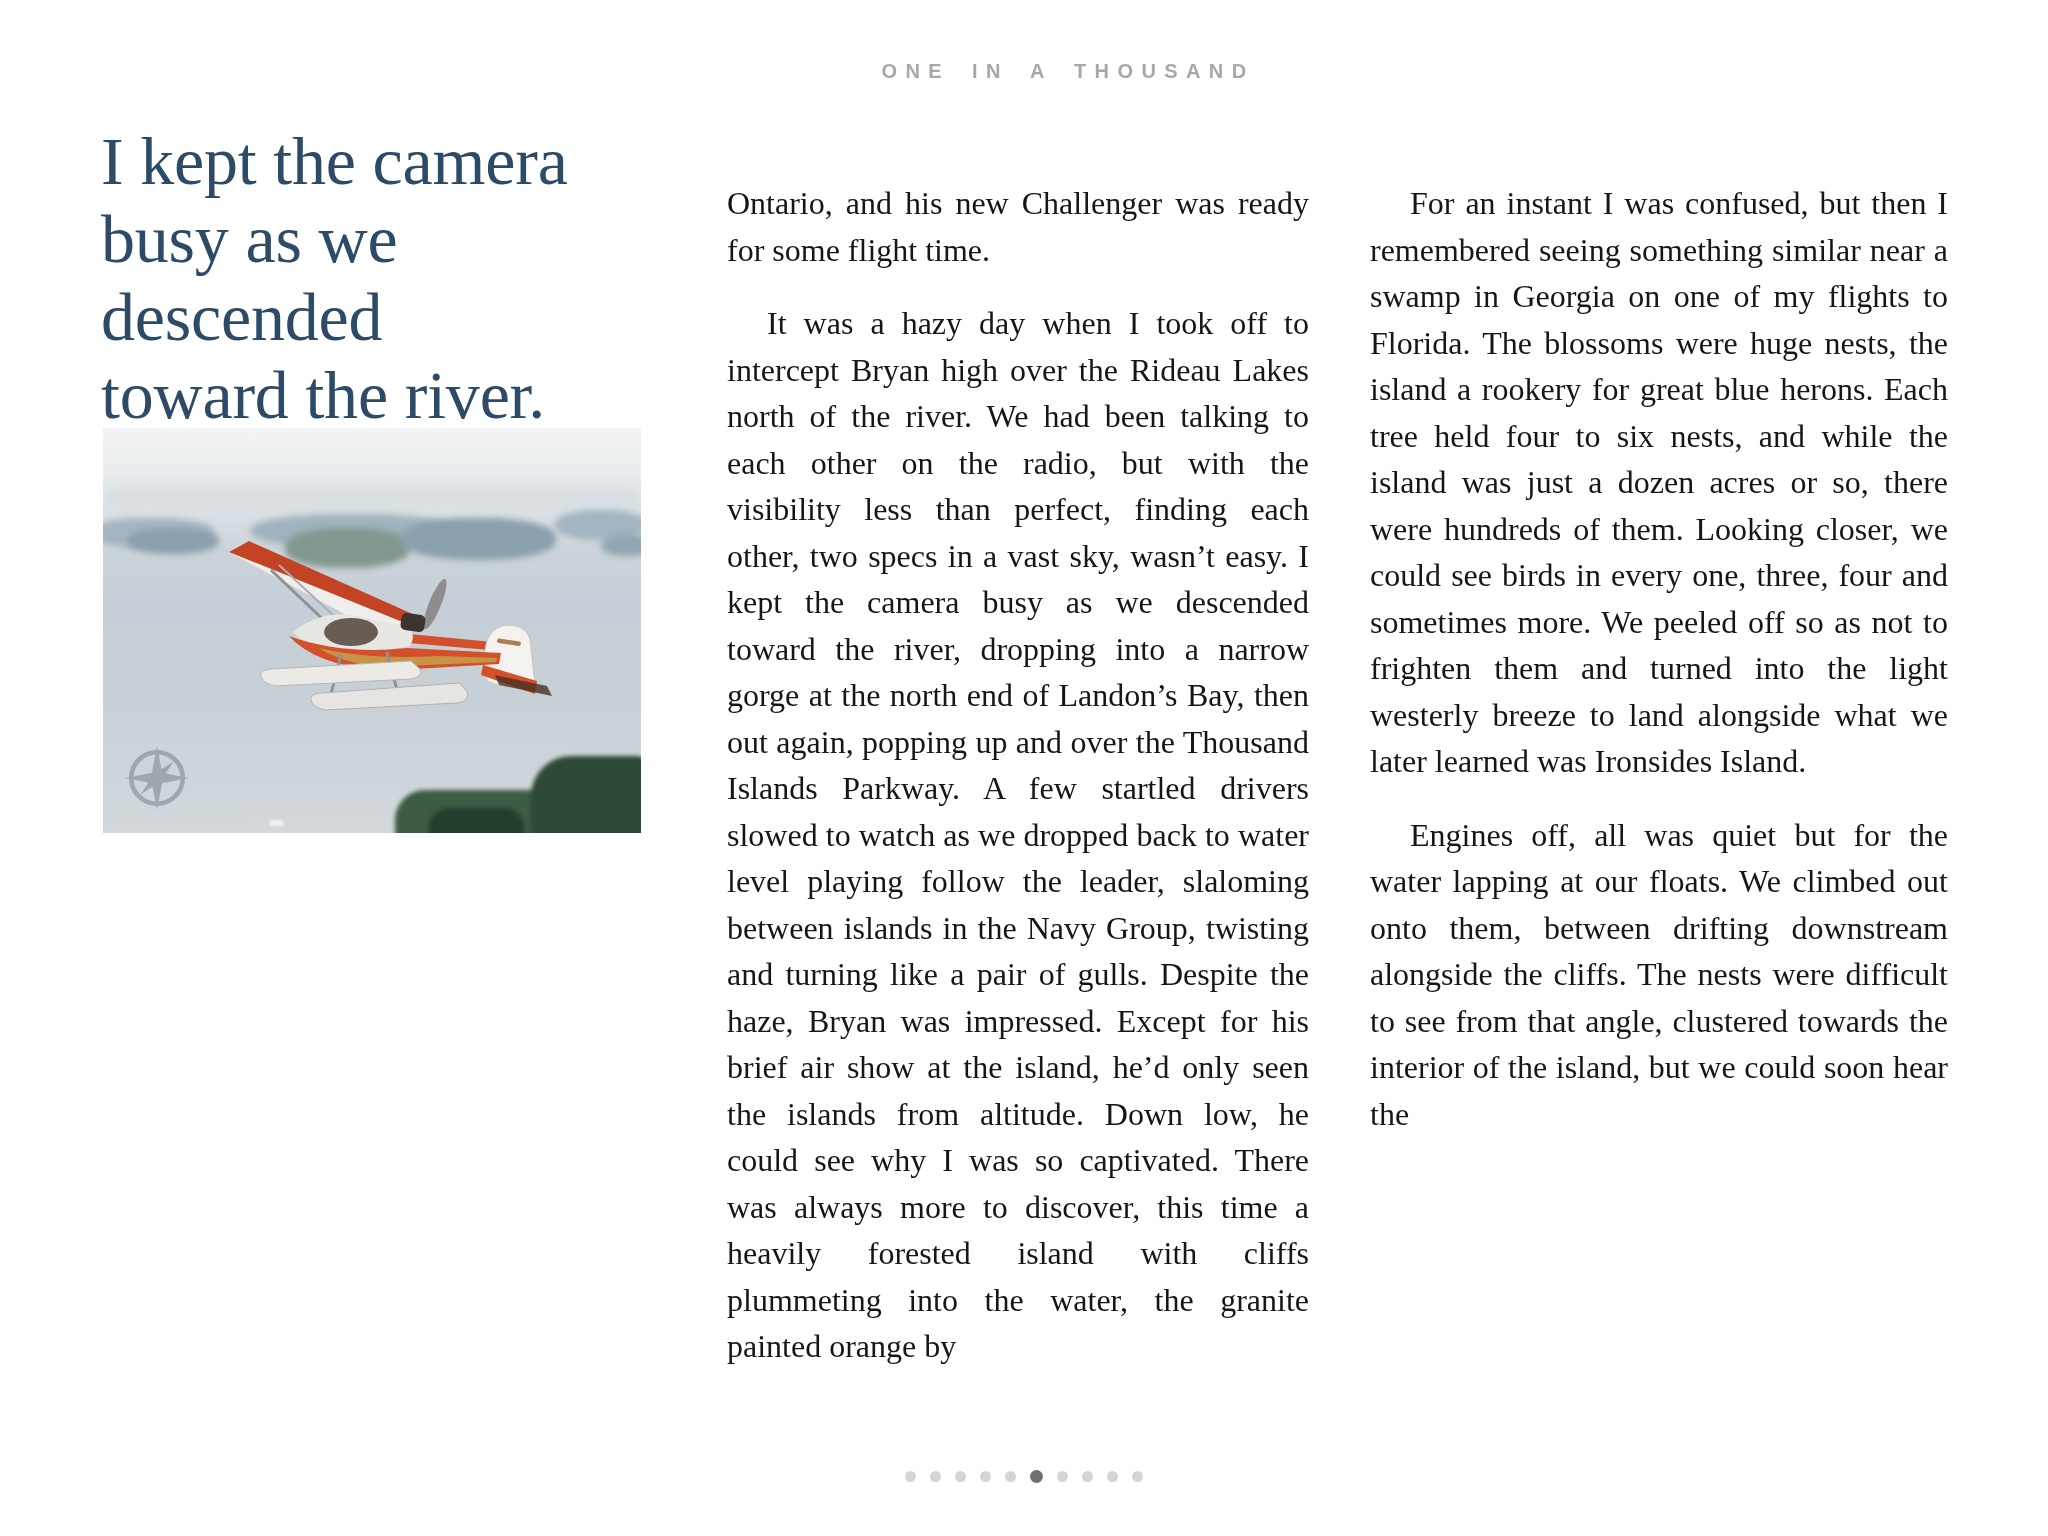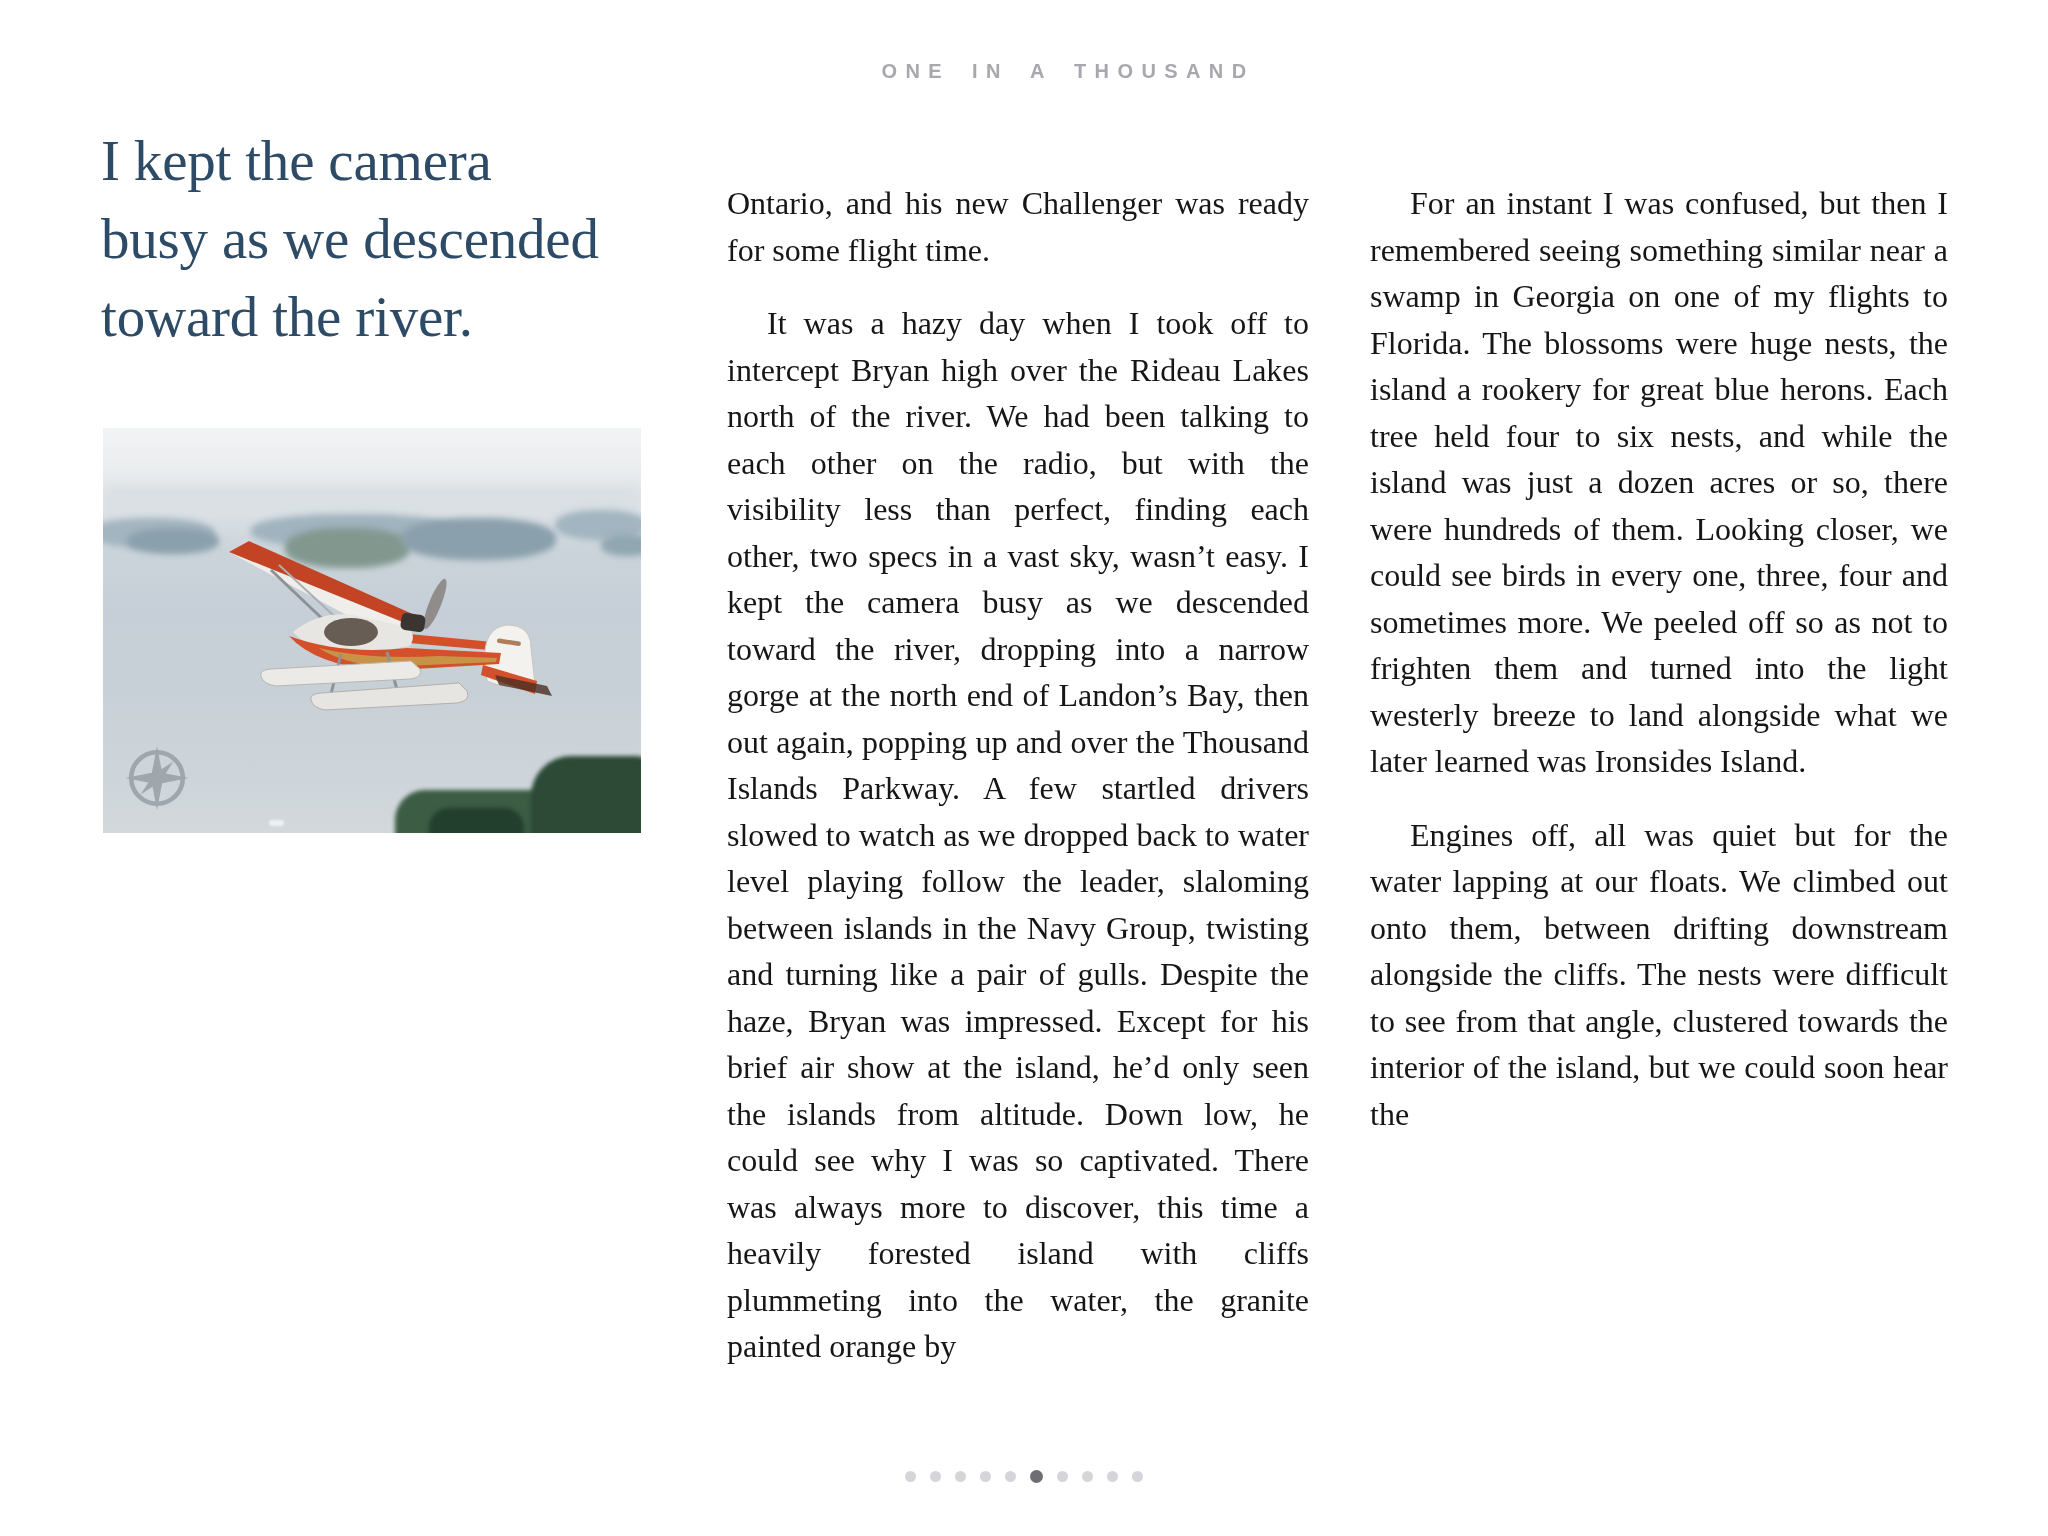--- a/index.html
+++ b/index.html
@@ -19,21 +19,21 @@
     font-family:"Liberation Sans","DejaVu Sans",sans-serif;
     font-size:20px; font-weight:700;
     letter-spacing:0.42em; word-spacing:0.40em;
     color:#a7a7ad;
     margin-left:44px;
   }
 
   
   .pull-quote {
     position:absolute; left:101px; top:122px; width:560px;
-    font-size:57px; line-height:78px; letter-spacing:-0.2px;
+    font-size:68px; line-height:78px; letter-spacing:-0.2px;
     color:#2d4b66;
     white-space:pre-line;
   }
   .photo {
     position:absolute; left:103px; top:428px; width:538px; height:405px;
     overflow:hidden;
     background:linear-gradient(180deg,
       #f2f3f4 0%, #e9ecee 12%, #dde3e7 20%, #cbd4da 30%,
       #c6cfd7 45%, #c8d0d7 65%, #ced5da 85%, #d2d8dc 100%);
   }

